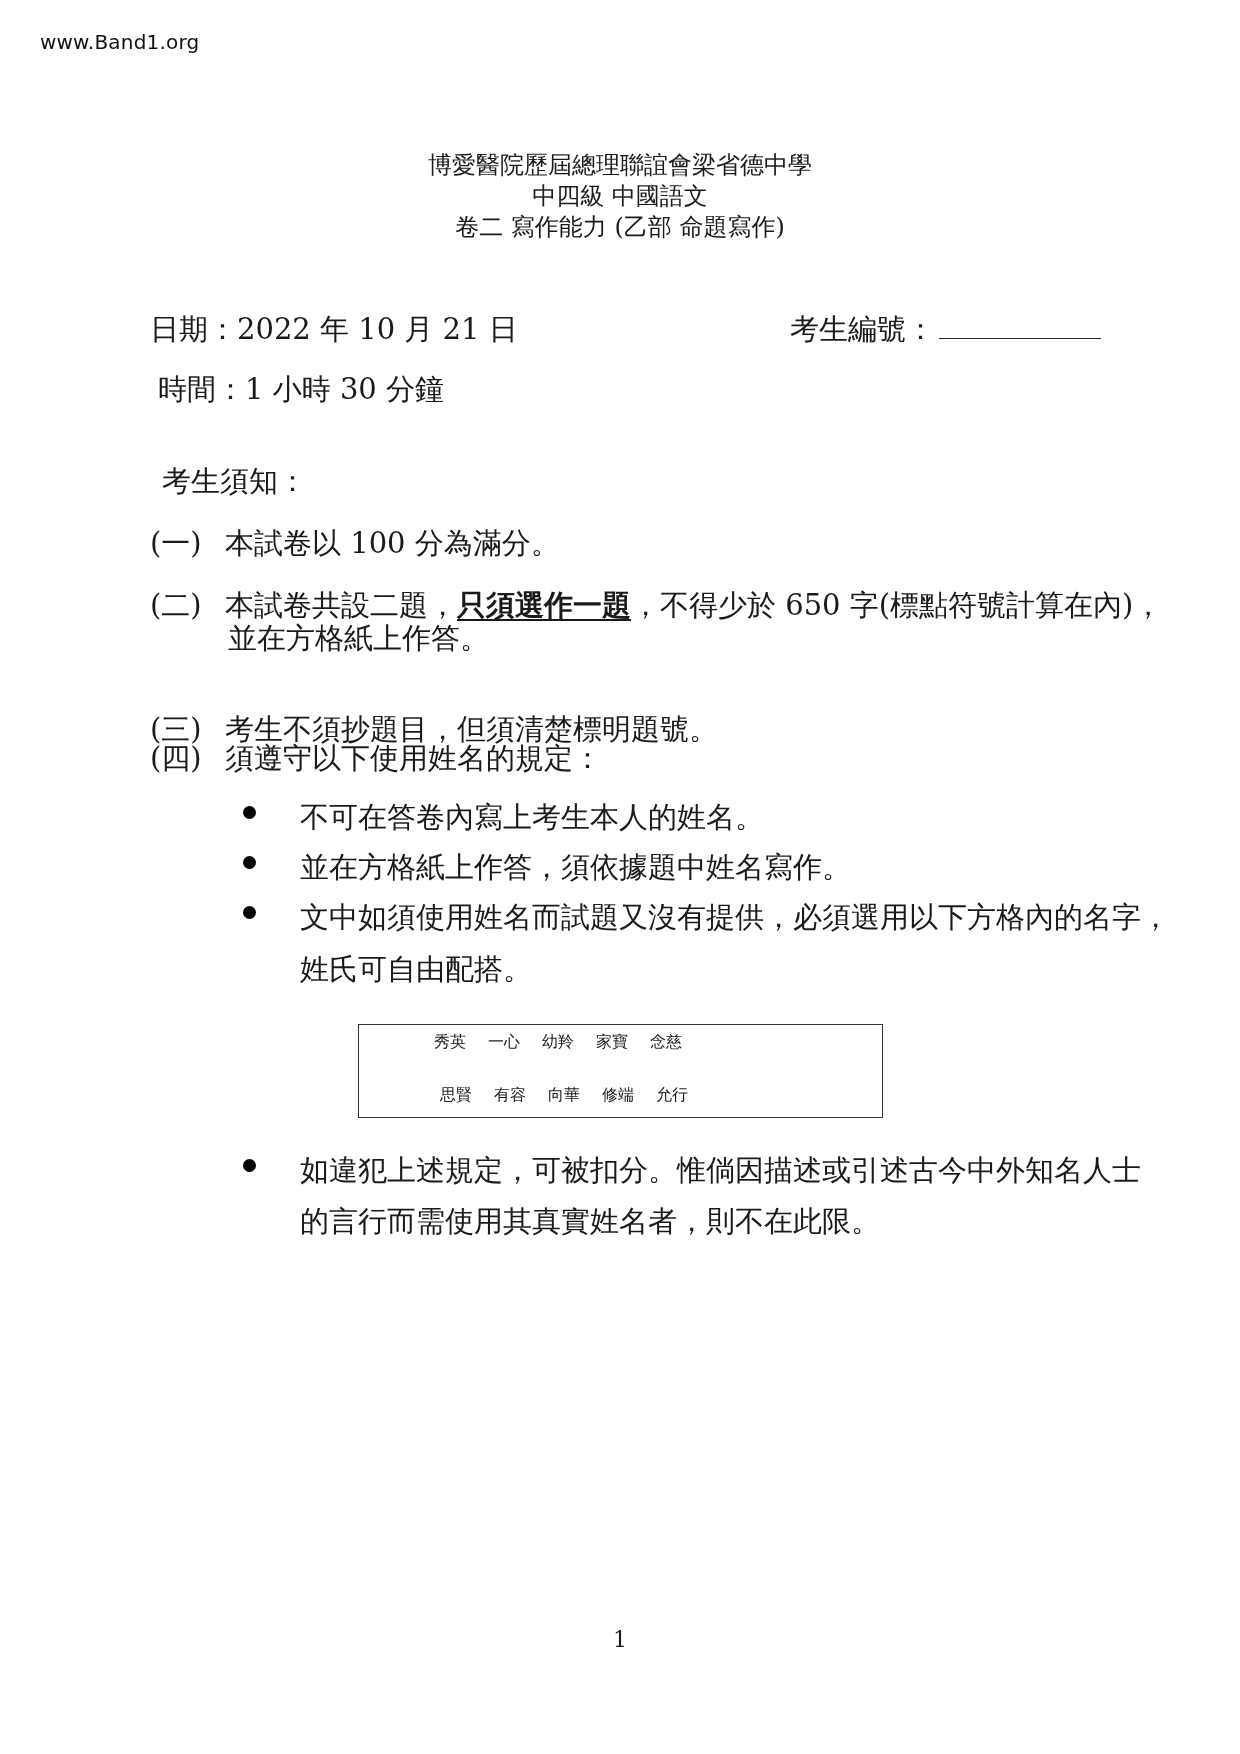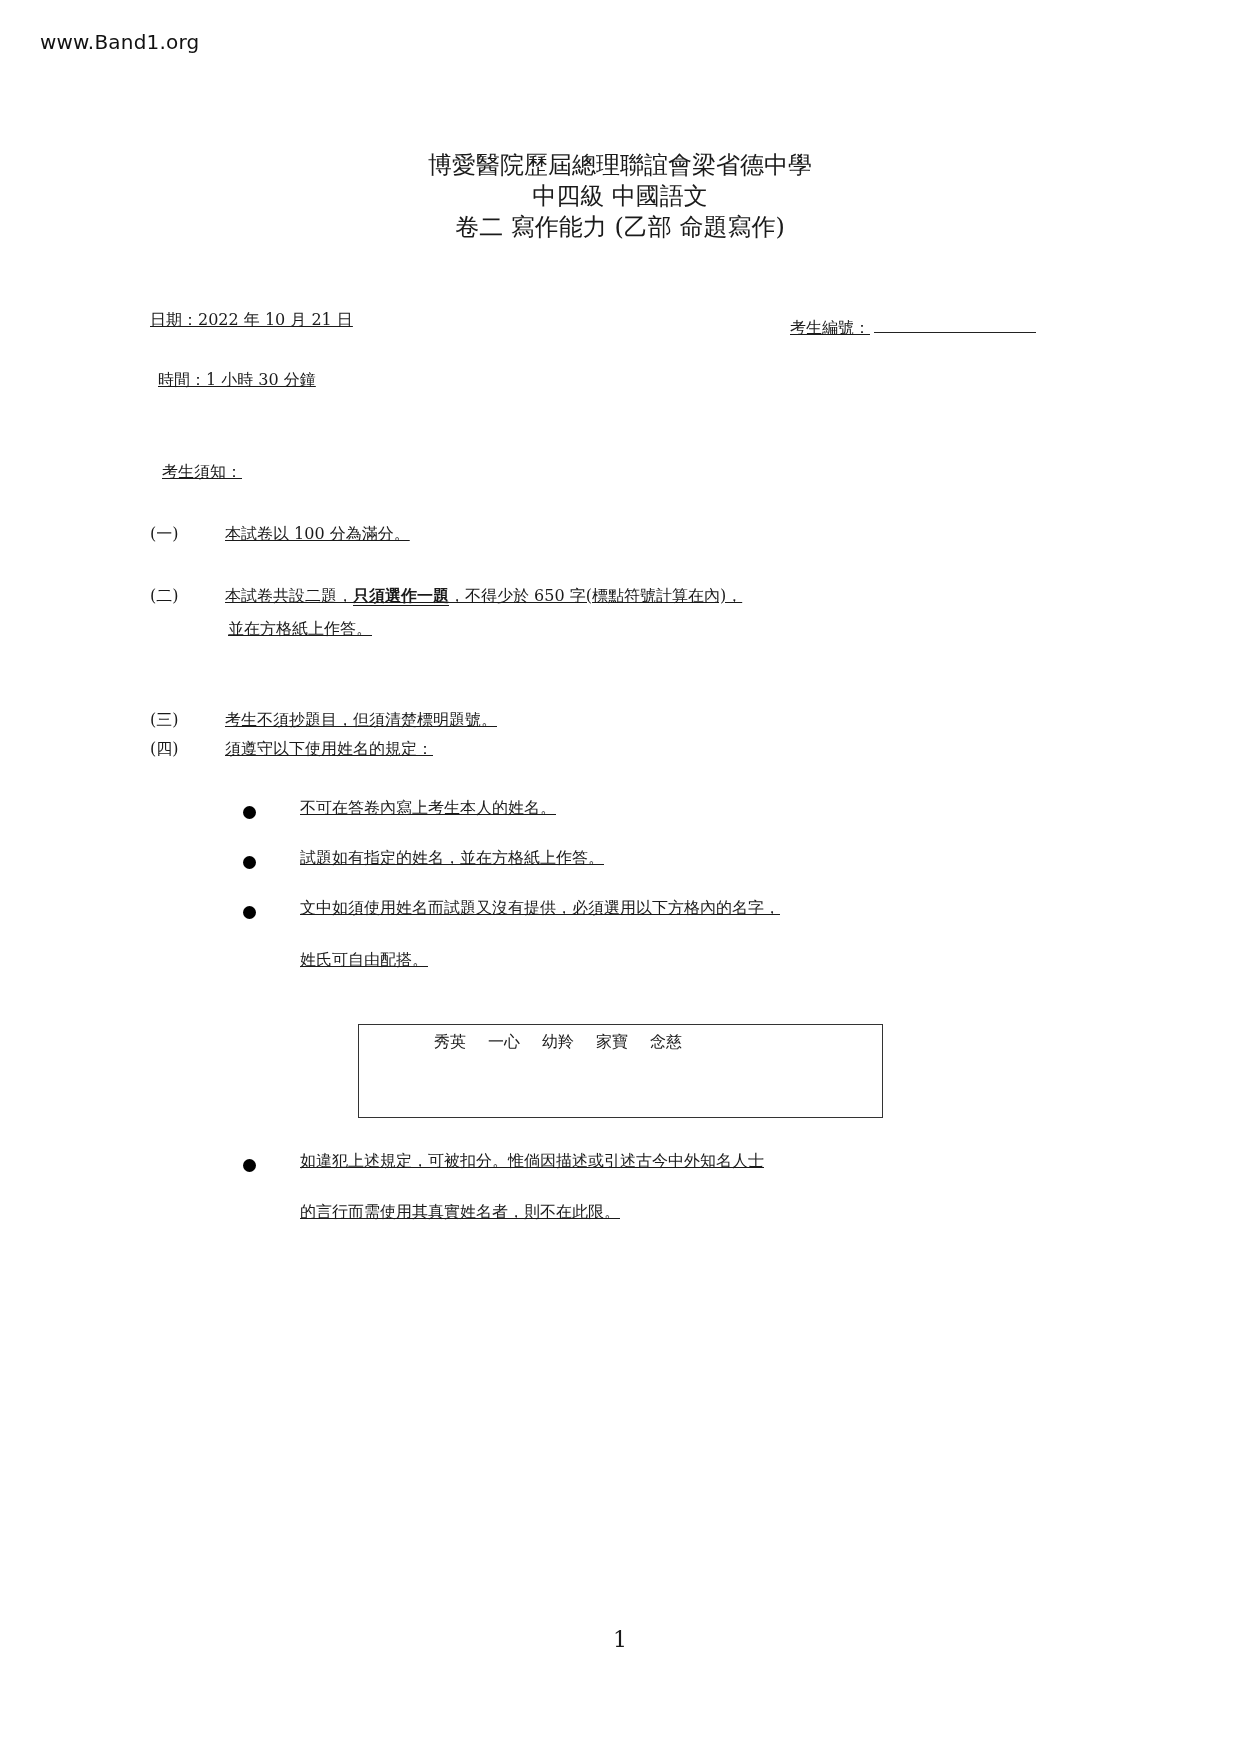--- a/index.html
+++ b/index.html
@@ -11,21 +11,21 @@
   .abs { position: absolute; }
   .watermark {
     left: 40px; top: 30px; font-family: "DejaVu Sans", "Liberation Sans", sans-serif;
     font-size: 20px; color: #111; letter-spacing: 0.2px;
   }
   .title-block {
     left: 0; width: 1240px; top: 150px; text-align: center;
     font-size: 24px; line-height: 31px;
   }
   .title-block div { white-space: nowrap; }
-  .line { font-size: 16px; white-space: nowrap; text-decoration: underline; }
+  .line { font-size: 29px; white-space: nowrap; }
   .label-num { display: inline-block; width: 75px; }
   .underline-blank {
     display: inline-block; width: 162px; border-bottom: 1.5px solid #222;
     height: 22px; vertical-align: baseline; margin-left: 4px;
   }
   .bold-u { font-weight: bold; text-decoration: underline; text-underline-offset: 4px; }
   .bullet {
     position: absolute; width: 13px; height: 13px; border-radius: 50%; background: #000;
   }
   .names-box {
@@ -71,29 +71,32 @@
 </div>
 
 <div class="abs line" style="left:150px; top:739px;">
   <span class="label-num">(四)</span><span>須遵守以下使用姓名的規定：</span>
 </div>
 
 <span class="bullet" style="left:243px; top:806px;"></span>
 <div class="abs line" style="left:300px; top:798px;">不可在答卷內寫上考生本人的姓名。</div>
 
 <span class="bullet" style="left:243px; top:856px;"></span>
-<div class="abs line" style="left:300px; top:848px;">試題如有指定的姓名，並在方格紙上作答。</div>
+<div class="abs line" style="left:300px; top:848px;">並在方格紙上作答，須依據題中姓名寫作。</div>
 
 <span class="bullet" style="left:243px; top:906px;"></span>
 <div class="abs line" style="left:300px; top:898px;">文中如須使用姓名而試題又沒有提供，必須選用以下方格內的名字，</div>
 <div class="abs line" style="left:300px; top:950px;">姓氏可自由配搭。</div>
 
 <div class="abs names-box">
   <div class="names-row" style="top:7px; padding-left:75px;">
     <span>秀英</span><span>一心</span><span>幼羚</span><span>家寶</span><span>念慈</span>
+  </div>
+  <div class="names-row" style="top:60px; padding-left:81px;">
+    <span>思賢</span><span>有容</span><span>向華</span><span>修端</span><span>允行</span>
   </div>
 </div>
 
 <span class="bullet" style="left:243px; top:1159px;"></span>
 <div class="abs line" style="left:300px; top:1151px;">如違犯上述規定，可被扣分。惟倘因描述或引述古今中外知名人士</div>
 <div class="abs line" style="left:300px; top:1202px;">的言行而需使用其真實姓名者，則不在此限。</div>
 
 <div class="abs page-num">1</div>
 
 </body></html>

